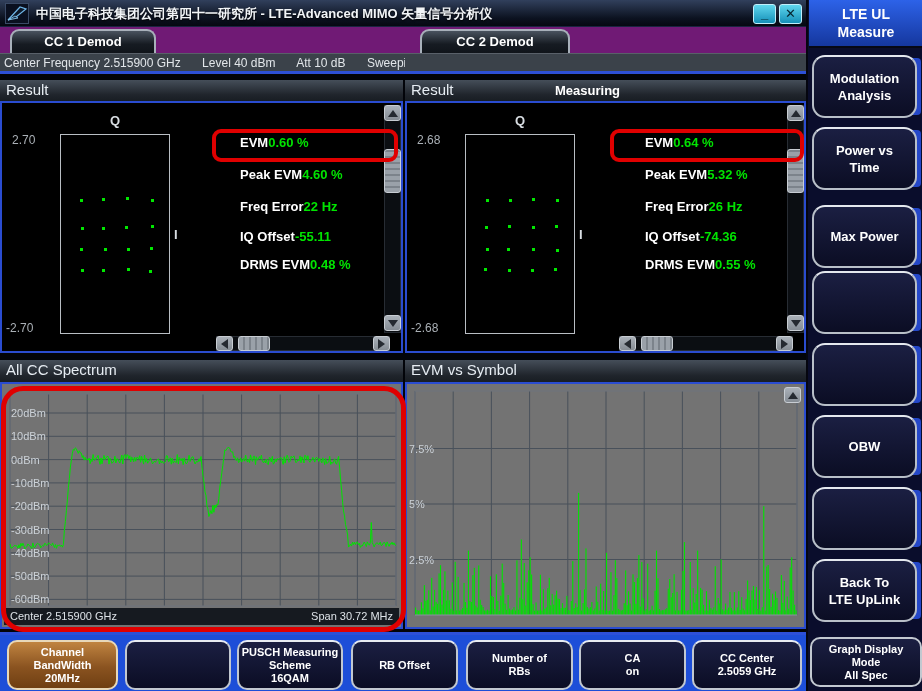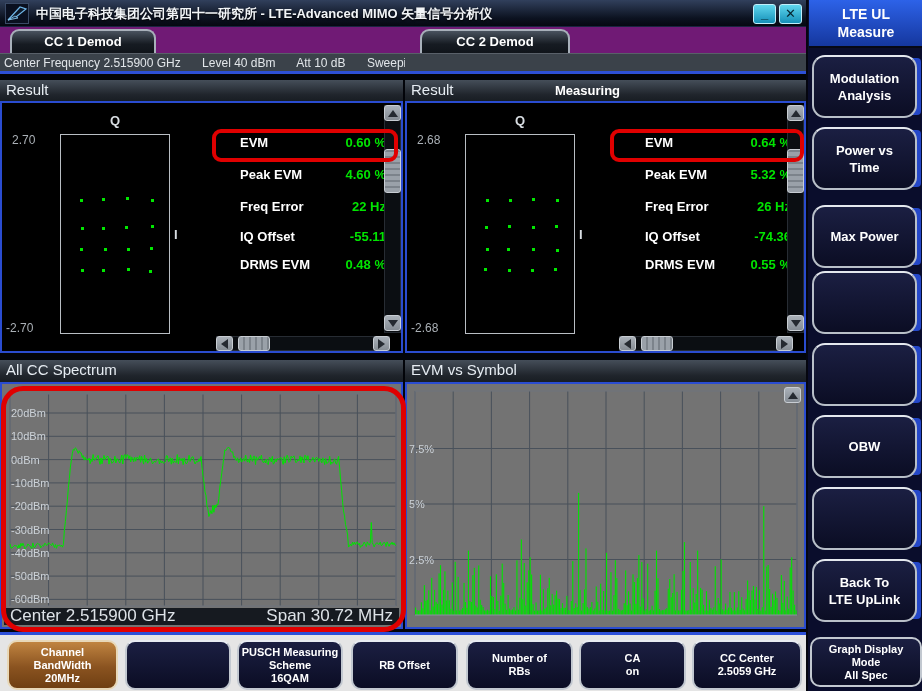--- a/index.html
+++ b/index.html
@@ -23,46 +23,46 @@
   #blueline-top{left:0;top:71px;width:806px;height:3px;background:#2d50d8;}
   
   .sechdr{height:21px;background:linear-gradient(180deg,#454e59,#20252c 70%,#181d23);color:#e6ecf2;font-size:15px;line-height:20px;padding-left:6px;}
   .hdr-status{position:absolute;left:150px;top:0;color:#fff;font-size:13px;font-weight:bold;line-height:21px;}
   
   .pane{background:#000;border:2px solid #2a4cd0;overflow:hidden;}
   .constel-box{position:absolute;left:58px;top:31px;width:110px;height:200px;border:1px solid #b9bec4;background:#000;}
   .axlbl{position:absolute;color:#d8dde2;font-size:13px;font-weight:bold;}
   .axnum{position:absolute;color:#aab0b6;font-size:12px;}
   .dot{position:absolute;width:3px;height:3px;background:#00e800;}
-  .mrow{position:absolute;left:238px;width:146px;height:18px;display:flex;justify-content:space-between;}
+  .mrow{position:absolute;left:238px;width:146px;height:18px;display:flex;justify-content:flex-start;}
   .mlabel{color:#fff;font-size:13px;font-weight:bold;white-space:nowrap;}
   .mval{color:#00e400;font-size:13px;font-weight:bold;white-space:nowrap;}
   
   .sbtn{position:absolute;width:17px;height:16px;background:linear-gradient(180deg,#aab1b9,#858c94);border:1px solid #c8cdd3;border-radius:3px;display:flex;align-items:center;justify-content:center;}
   .tri-up{width:0;height:0;border-left:5px solid transparent;border-right:5px solid transparent;border-bottom:7px solid #252a31;}
   .tri-down{width:0;height:0;border-left:5px solid transparent;border-right:5px solid transparent;border-top:7px solid #252a31;}
   .tri-left{width:0;height:0;border-top:5px solid transparent;border-bottom:5px solid transparent;border-right:7px solid #252a31;}
   .tri-right{width:0;height:0;border-top:5px solid transparent;border-bottom:5px solid transparent;border-left:7px solid #252a31;}
   .vthumb{position:absolute;width:17px;background:repeating-linear-gradient(0deg,#9aa1a9 0 4px,#7c838b 4px 6px);border:1px solid #c8cdd3;border-radius:3px;}
   .hthumb{position:absolute;height:15px;background:repeating-linear-gradient(90deg,#9aa1a9 0 4px,#7c838b 4px 6px);border:1px solid #c8cdd3;border-radius:3px;}
   .vtrack{position:absolute;border:1px solid #272c33;background:#0b0e12;}
   
   .chartpane{background:#737373;border:2px solid #2a4cd0;overflow:hidden;}
-  #spec-footer{position:absolute;left:2px;right:2px;bottom:2px;height:17px;background:#161a20;color:#dde2e7;font-size:17px;line-height:16px;display:flex;justify-content:space-between;padding:0 6px;}
+  #spec-footer{position:absolute;left:2px;right:2px;bottom:2px;height:17px;background:#161a20;color:#dde2e7;font-size:11px;line-height:16px;display:flex;justify-content:space-between;padding:0 6px;}
   
   .redbox{position:absolute;border:4px solid #e00000;border-radius:9px;pointer-events:none;z-index:30;}
   #red-spectrum{border-width:5px;border-radius:22px;}
   
   #sidebar{left:806px;top:0;width:116px;height:691px;background:#0a0d2c;border-left:2px solid #05060f;}
   #sidebar-header{position:absolute;left:1px;top:0;width:114px;height:48px;background:linear-gradient(180deg,#2d62e8,#15379e);color:#fff;font-size:14px;font-weight:bold;text-align:center;white-space:pre-line;padding-top:5px;line-height:18px;border-bottom:2px solid #060814;}
   .softkey{position:absolute;left:4px;width:108px;height:63px;}
   .softkey::before{content:'';position:absolute;right:-1px;top:3px;bottom:3px;width:14px;background:#2447c8;border-radius:4px;}
   .keyface{position:absolute;left:0;top:0;width:105px;height:63px;background:linear-gradient(180deg,#1b1f42 0%,#0b0d24 100%);border:2px solid #b8bfc8;border-top-color:#e4e8ee;border-radius:13px;color:#fff;font-size:13px;font-weight:bold;text-align:center;white-space:pre-line;display:flex;align-items:center;justify-content:center;line-height:17px;}
   
-  #toolbar{left:0;top:632px;width:806px;height:59px;background:#e5e5e5;border-top:3px solid #2d50d8;}
+  #toolbar{left:0;top:632px;width:806px;height:59px;background:#1d4ed8;border-top:3px solid #2d50d8;}
   .tkey{position:absolute;top:5px;height:50px;background:linear-gradient(180deg,#1b1f42,#0b0d24);border:2px solid #c2c8d0;border-top-color:#e8ecf2;border-radius:10px;color:#fff;font-size:11px;font-weight:bold;text-align:center;white-space:pre-line;display:flex;align-items:center;justify-content:center;line-height:13px;overflow:hidden;}
   .tkey.active{background:linear-gradient(180deg,#c08440 0%,#8a5320 55%,#6f3f12 100%);border-color:#e8d8b8;}
   #graphkey{position:absolute;left:2px;top:637px;width:112px;height:50px;background:linear-gradient(180deg,#1b1f42,#0b0d24);border:2px solid #c2c8d0;border-radius:10px;color:#fff;font-size:11px;font-weight:bold;text-align:center;white-space:pre-line;display:flex;align-items:center;justify-content:center;line-height:13px;}
   svg text{font-family:"Liberation Sans","DejaVu Sans",sans-serif;}
 </style>
 </head>
 <body>
 
 <div id="screen">
 

